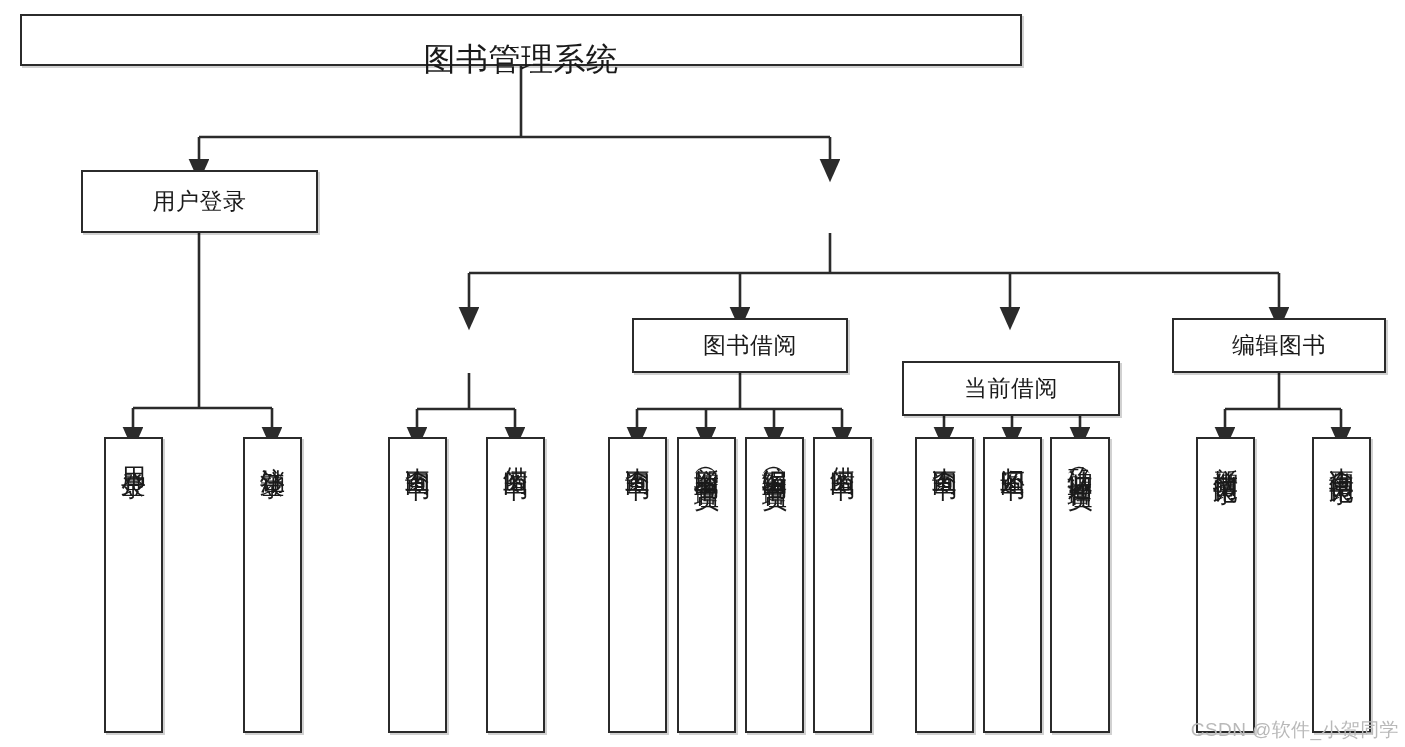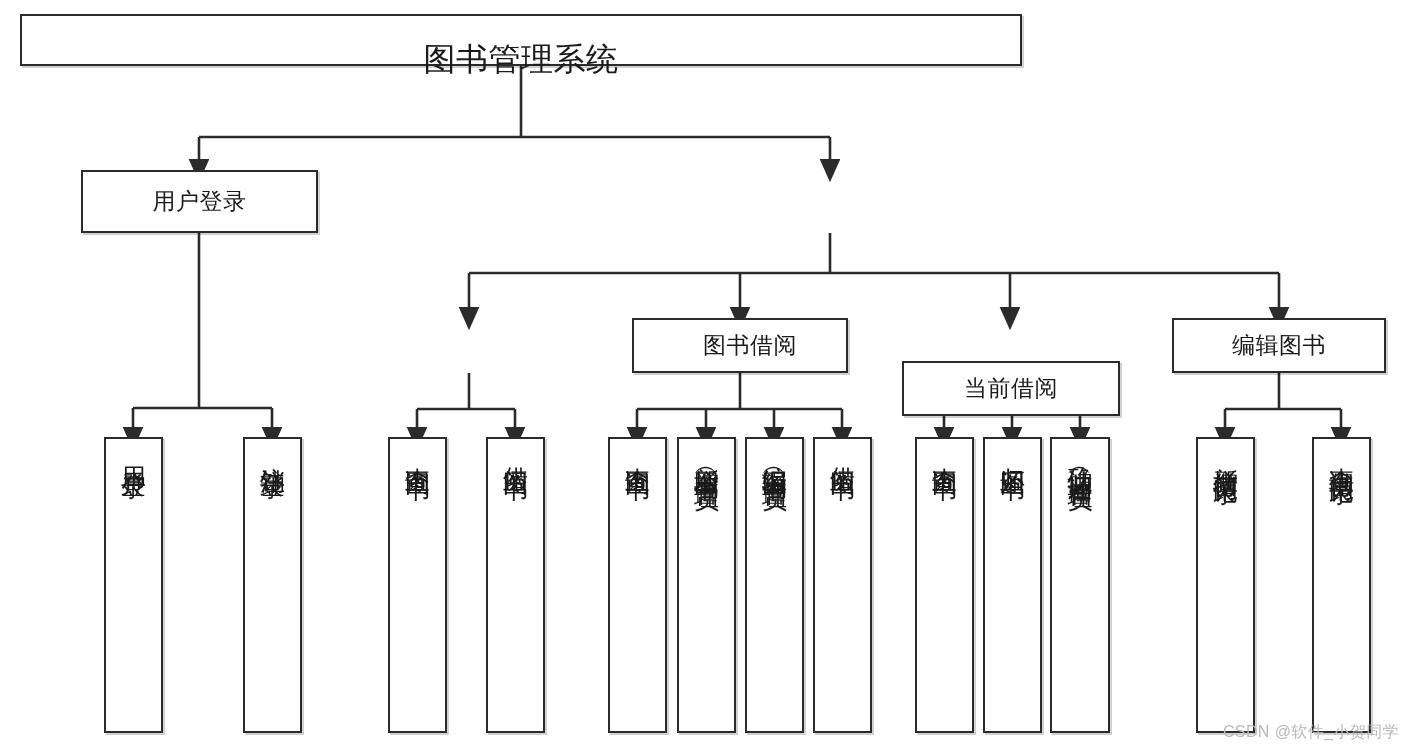--- a/index.html
+++ b/index.html
@@ -55,21 +55,21 @@
     font-size:25px;
     line-height:1.0;
     letter-spacing:3px;
     white-space:nowrap;
   }
 
   
   #watermark{
     position:absolute;
     right:6px;bottom:4px;
-    font-size:16px;
+    font-size:19px;
     color:#b9b9b9;
     letter-spacing:0.4px;
     white-space:nowrap;
     font-family:"Liberation Sans","DejaVu Sans",sans-serif;
   }
 </style>
 </head>
 <body>
 
 <div id="stage">

